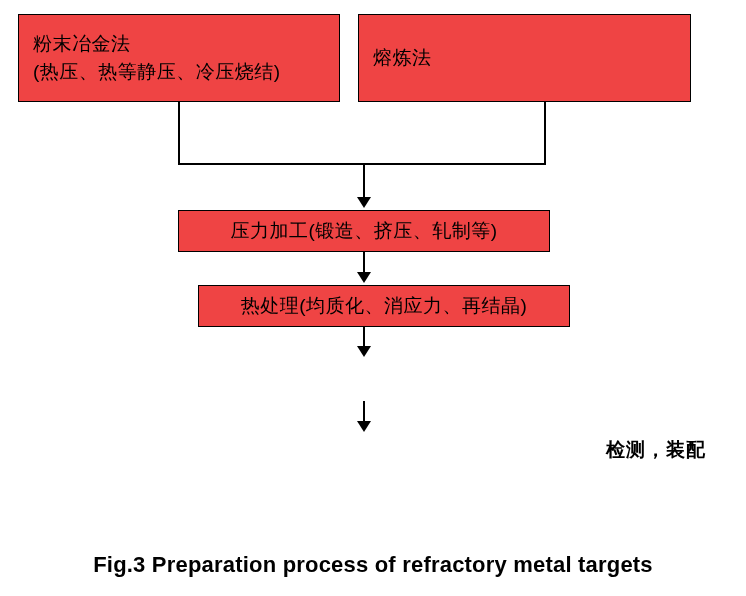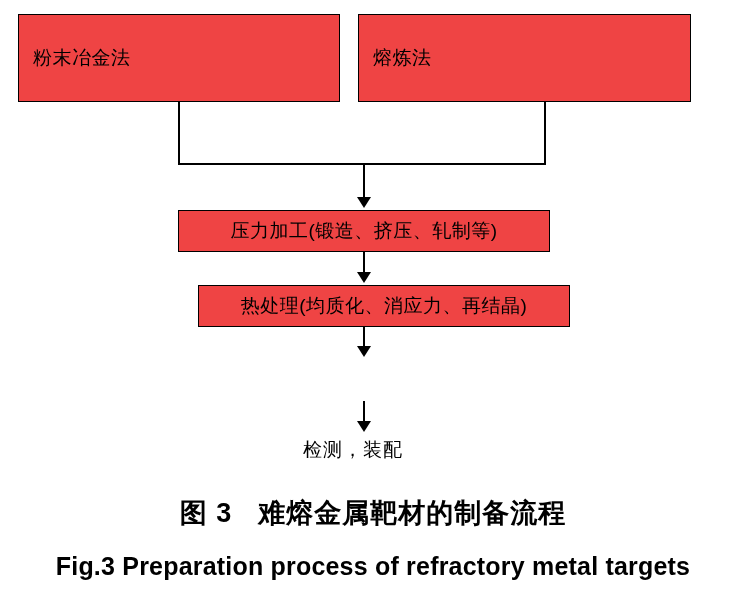--- a/index.html
+++ b/index.html
@@ -97,21 +97,22 @@
   .plain-text {
     position: absolute;
     font-size: 19px;
     letter-spacing: 1px;
     white-space: nowrap;
   }
   #node-inspect {
     left: 0;
     top: 437px;
     width: 706px;
-    text-align: center;
+    text-align: right;
+    font-weight: bold;
   }
   
   #caption-cn {
     position: absolute;
     left: 0;
     top: 495px;
     width: 746px;
     text-align: center;
     font-size: 27px;
     font-weight: bold;
@@ -121,33 +122,34 @@
   #caption-cn .gap {
     display: inline-block;
     width: 26px;
   }
   #caption-en {
     position: absolute;
     left: 0;
     top: 552px;
     width: 746px;
     text-align: center;
-    font-size: 25px;
+    font-size: 22px;
     font-weight: bold;
     letter-spacing: 0.2px;
     white-space: nowrap;
   }
 </style>
 </head>
 <body>
 
 <div id="stage">
 
   <div class="box left-align" id="box-pm">
     <div class="line">粉末冶金法</div>
+    <div class="line">(热压、热等静压、冷压烧结)</div>
   </div>
 
   <div class="box left-align" id="box-melt">
     <div class="line">熔炼法</div>
   </div>
 
   <div class="vline" style="left:178px; top:102px; height:62px;"></div>
   <div class="vline" style="left:544px; top:102px; height:62px;"></div>
   <div class="hline" style="left:178px; top:163px; width:368px;"></div>
   <div class="vline" style="left:363px; top:163px; height:36px;"></div>
@@ -166,19 +168,16 @@
 
   <div class="vline" style="left:363px; top:327px; height:21px;"></div>
   <div class="arrowhead" style="left:357px; top:346px;"></div>
 
 
   <div class="vline" style="left:363px; top:401px; height:22px;"></div>
   <div class="arrowhead" style="left:357px; top:421px;"></div>
 
   <div class="plain-text" id="node-inspect">检测，装配</div>
 
-  <div id="caption-cn">
-    <span>图 3</span><span class="gap"></span><span>难熔金属靶材的制备流程</span>
-  </div>
 
   <div id="caption-en">Fig.3   Preparation process of refractory metal targets</div>
 
 </div>
 
 </body></html>

